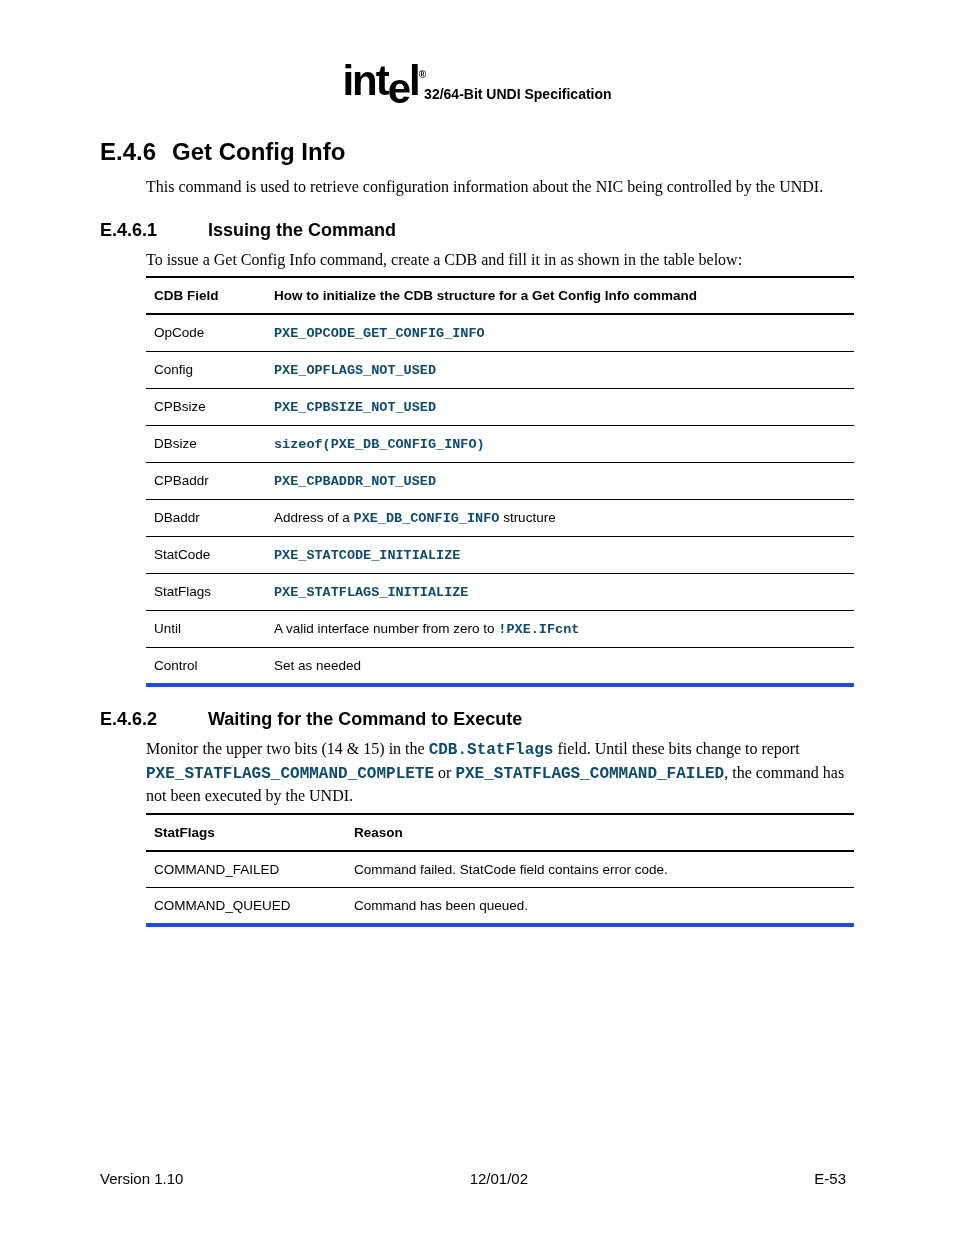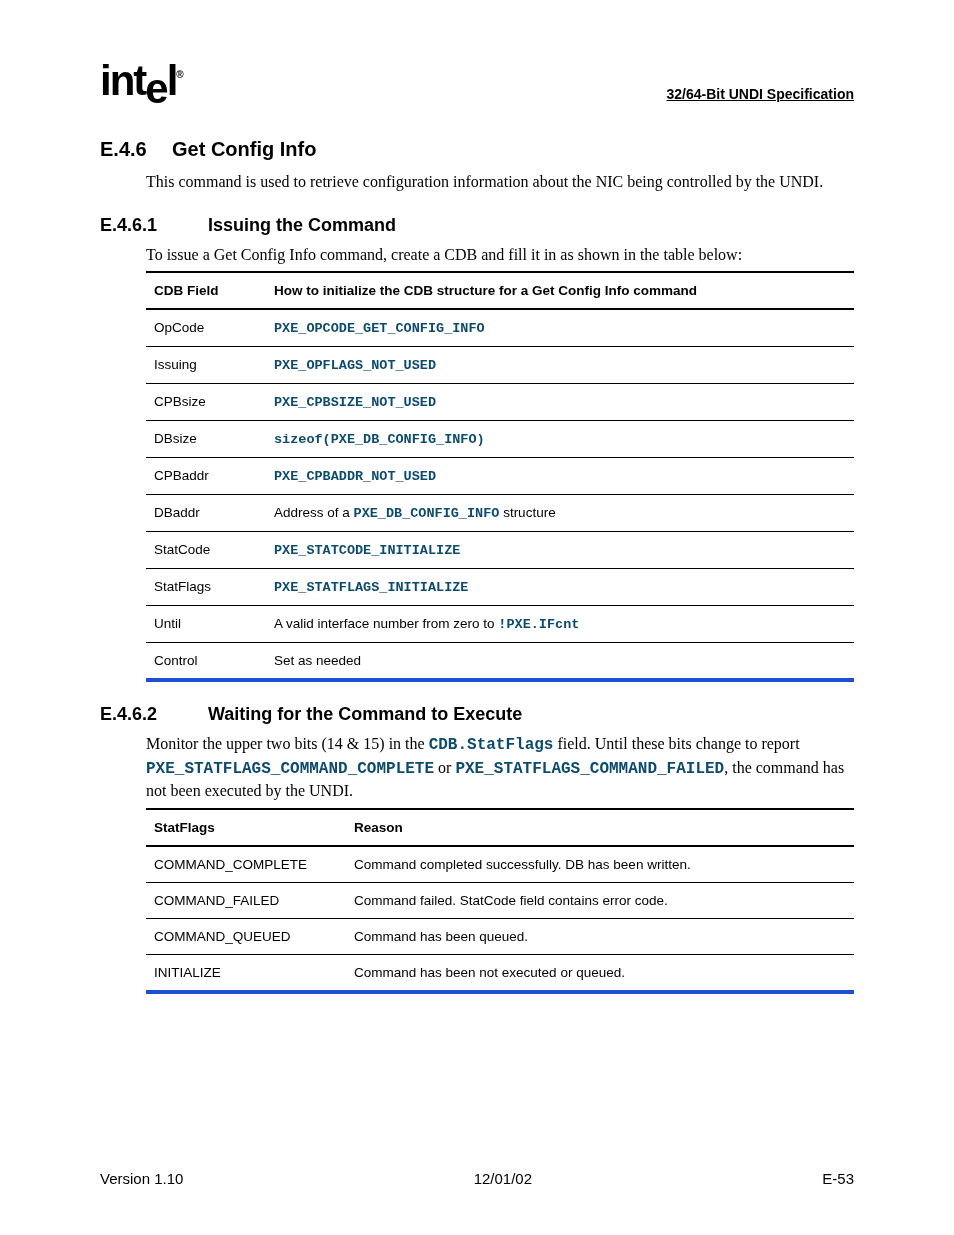--- a/index.html
+++ b/index.html
@@ -9,21 +9,21 @@
     color: #000;
     width: 954px;
     height: 1235px;
     position: relative;
     padding: 60px 100px 50px 100px;
   }
   .mono { font-family: "Courier New", Courier, monospace; font-weight: bold; }
   .accent { color: #0c4a6e; }
   .header-row {
     display: flex;
-    justify-content: space-between;
+    justify-content: center;
     align-items: flex-end;
     margin-bottom: 36px;
   }
   .logo {
     font-family: Arial, Helvetica, sans-serif;
     font-weight: 700;
     font-size: 42px;
     letter-spacing: -2px;
     line-height: 1;
     position: relative;
@@ -35,26 +35,25 @@
   .logo-sub {
     font-size: 10px;
     vertical-align: super;
     position: relative;
     top: -2px;
   }
   .spec-title {
     font-family: Arial, Helvetica, sans-serif;
     font-weight: bold;
     font-size: 14px;
-    text-decoration: underline;
   }
   .h2 {
     font-family: Arial, Helvetica, sans-serif;
     font-weight: bold;
-    font-size: 20px;
+    font-size: 24px;
     margin: 18px 0 10px 0;
   }
   .h2 .num { display: inline-block; width: 72px; }
   .h3 {
     font-family: Arial, Helvetica, sans-serif;
     font-weight: bold;
     font-size: 18px;
     margin: 22px 0 8px 0;
   }
   .h3 .num { display: inline-block; width: 108px; }
@@ -84,21 +83,21 @@
     border-bottom: 2px solid #000;
     font-weight: bold;
   }
   table tbody tr:last-child td { border-bottom: 4px solid #1d4ed8; }
   .col-narrow { width: 120px; }
   .col-sf { width: 200px; }
   .footer {
     position: absolute;
     bottom: 48px;
     left: 100px;
-    right: 100px;
+    right: 108px;
     display: flex;
     justify-content: space-between;
     font-size: 15px;
     font-family: Arial, Helvetica, sans-serif;
     text-align: right;
   }
 </style>
 </head>
 <body>
 
@@ -123,21 +122,21 @@
       <th class="col-narrow">CDB Field</th>
       <th>How to initialize the CDB structure for a Get Config Info command</th>
     </tr>
   </thead>
   <tbody>
     <tr>
         <td>OpCode</td>
         <td><span class="mono accent">PXE_OPCODE_GET_CONFIG_INFO</span></td>
       </tr>
     <tr>
-        <td>Issuing</td>
+        <td>Config</td>
         <td><span class="mono accent">PXE_OPFLAGS_NOT_USED</span></td>
       </tr>
     <tr>
         <td>CPBsize</td>
         <td><span class="mono accent">PXE_CPBSIZE_NOT_USED</span></td>
       </tr>
     <tr>
         <td>DBsize</td>
         <td><span class="mono accent">sizeof(PXE_DB_CONFIG_INFO)</span></td>
       </tr>
@@ -177,34 +176,26 @@
 
 <table>
   <thead>
     <tr>
       <th class="col-sf">StatFlags</th>
       <th>Reason</th>
     </tr>
   </thead>
   <tbody>
     <tr>
-        <td>COMMAND_COMPLETE</td>
-        <td>Command completed successfully.  DB has been written.</td>
-      </tr>
-    <tr>
         <td>COMMAND_FAILED</td>
         <td>Command failed.  StatCode field contains error code.</td>
       </tr>
     <tr>
         <td>COMMAND_QUEUED</td>
         <td>Command has been queued.</td>
-      </tr>
-    <tr>
-        <td>INITIALIZE</td>
-        <td>Command has been not executed or queued.</td>
       </tr>
   </tbody>
 </table>
 
 <div class="footer">
   <span>Version 1.10</span>
   <span>12/01/02</span>
   <span>E-53</span>
 </div>
 

